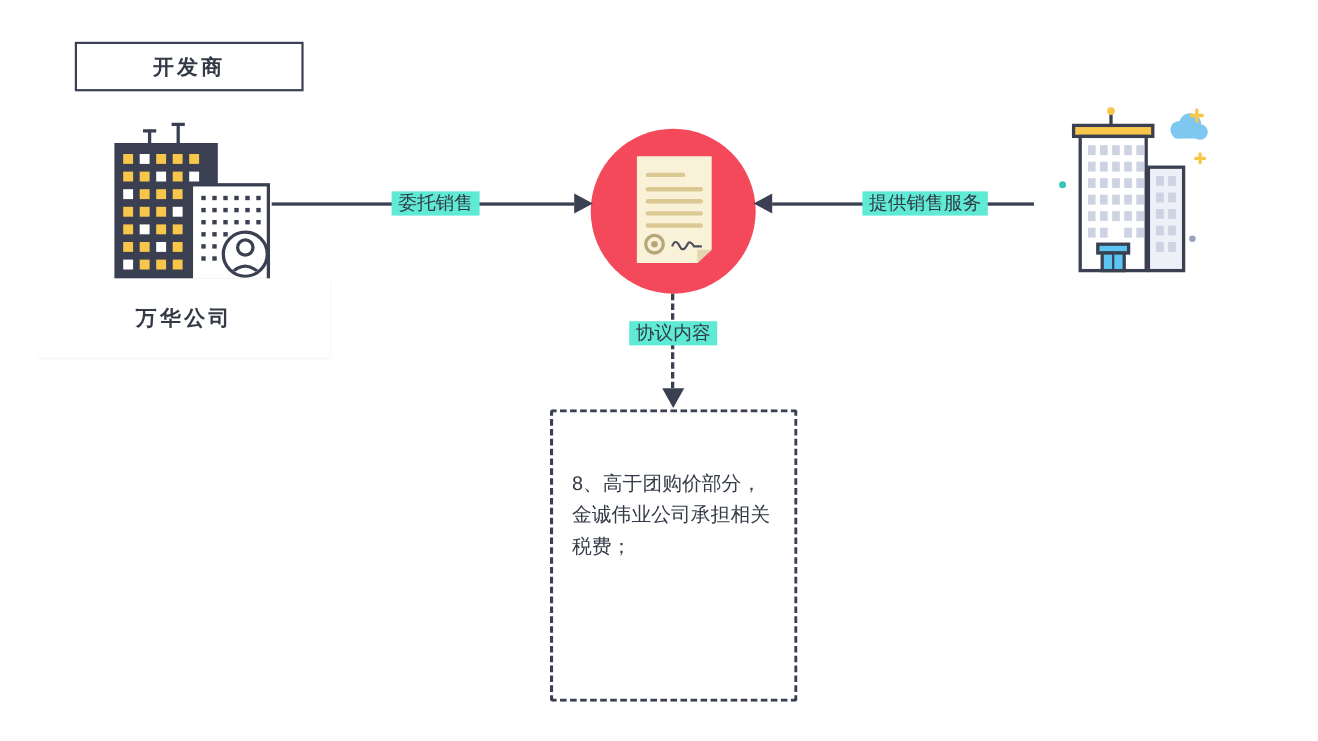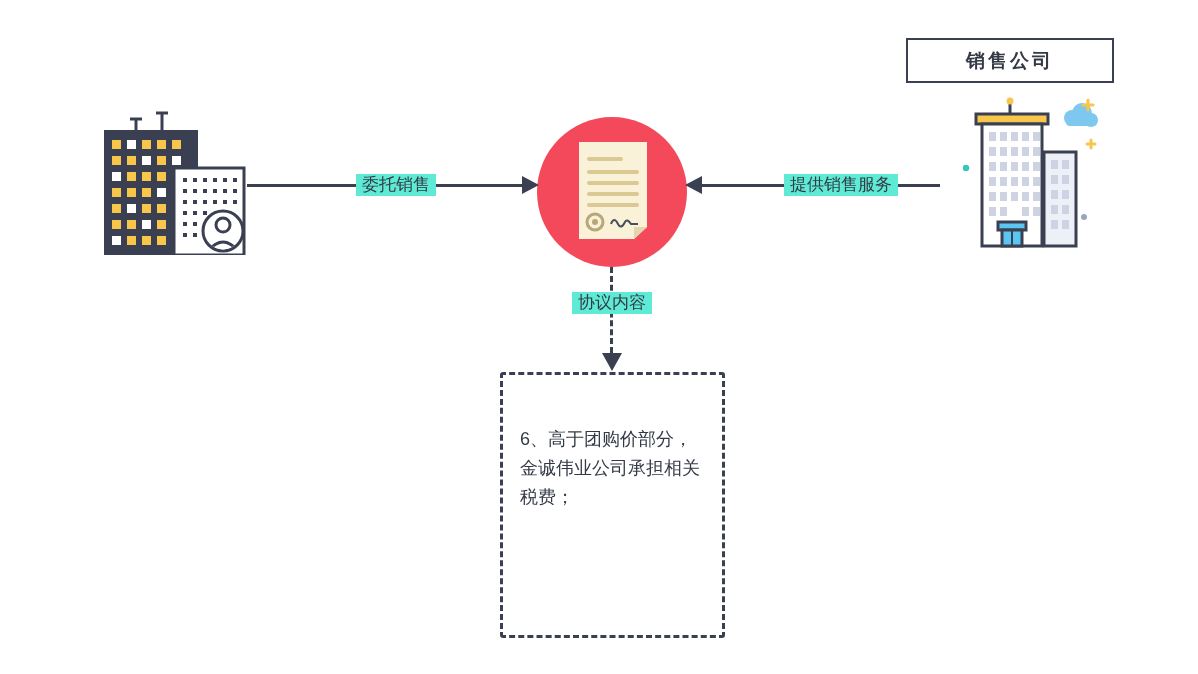--- a/index.html
+++ b/index.html
@@ -82,22 +82,22 @@
     padding:50px 17px 0 17px; background:#fff;
     font-size:18px; line-height:1.62; font-weight:500;
     color:#333a45;
   }
 </style>
 </head>
 <body>
 
 <div class="canvas">
 
-  <div class="role-box" id="role-sales">
-    <span>销售公司</span>
+  <div class="role-box" id="role-dev">
+    <span>开发商</span>
   </div>
 
   <div class="building" id="building-left">
     <svg viewBox="0 0 150 145" width="150" height="145" aria-hidden="true">
       <g stroke="#3a4051" stroke-width="3">
         <line x1="40" y1="8" x2="40" y2="22"></line>
           <line x1="34" y1="9" x2="46" y2="9"></line>
         <line x1="66" y1="2" x2="66" y2="22"></line>
           <line x1="60" y1="3" x2="72" y2="3"></line>
       </g>
@@ -264,18 +264,21 @@
   <div class="head" id="head-left"></div>
   <div class="h-line" id="line-right"></div>
   <div class="head" id="head-right"></div>
   <div id="dash-line"></div>
   <div class="head" id="head-down"></div>
 
   <span class="arrow-label" id="label-left">委托销售</span>
   <span class="arrow-label" id="label-right">提供销售服务</span>
   <span class="arrow-label" id="label-down">协议内容</span>
 
+  <div class="company-card" id="company-left">
+    <span>万华公司</span>
+  </div>
 
   <div id="agreement-box">
-    <div>6、高于团购价部分，金诚伟业公司承担相关税费；</div>
+    <div>8、高于团购价部分，金诚伟业公司承担相关税费；</div>
   </div>
 
 </div>
 
 </body></html>

